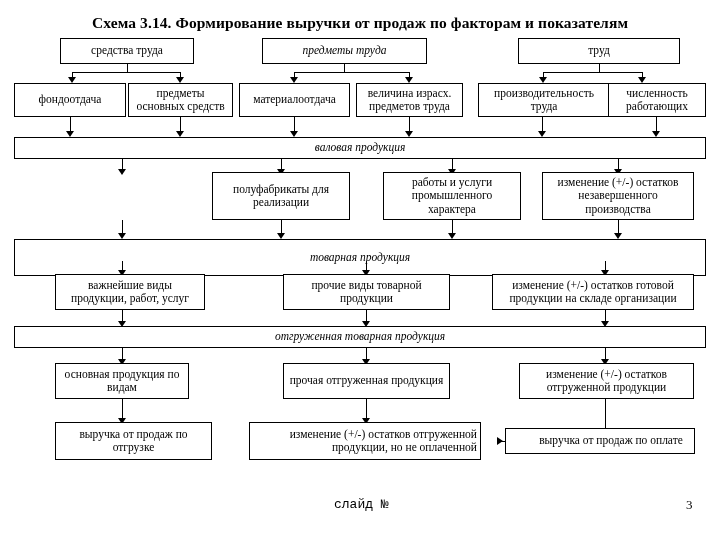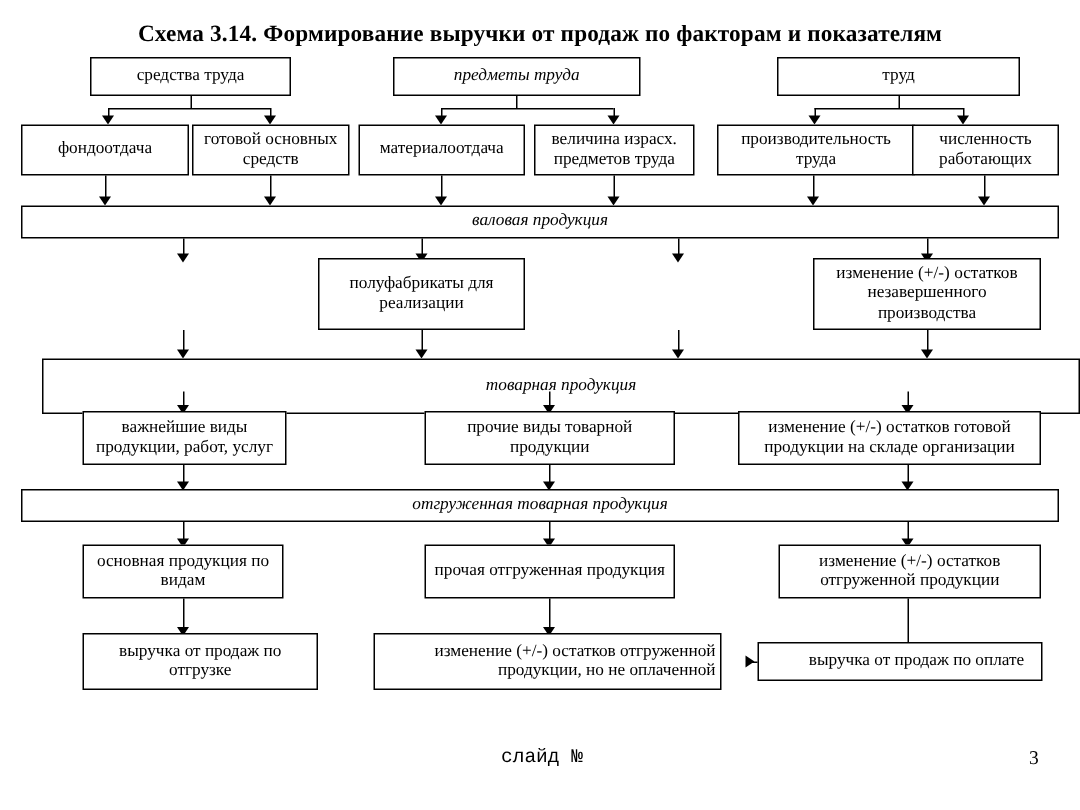--- a/index.html
+++ b/index.html
@@ -120,21 +120,21 @@
   <div class="conn hline" style="left:543px; top:72px; width:99px;"></div>
   <div class="conn vline" style="left:543px; top:72px; height:6px;"></div>
   <div class="arrow" style="left:539px; top:77px;"></div>
   <div class="conn vline" style="left:642px; top:72px; height:6px;"></div>
   <div class="arrow" style="left:638px; top:77px;"></div>
 
   <div class="box" style="left:14px; top:83px; width:112px; height:34px;">
     <span>фондоотдача</span>
   </div>
   <div class="box" style="left:128px; top:83px; width:105px; height:34px;">
-    <span>готовой основных средств</span>
+    <span>предметы основных средств</span>
   </div>
   <div class="box" style="left:239px; top:83px; width:111px; height:34px;">
     <span>материалоотдача</span>
   </div>
   <div class="box" style="left:356px; top:83px; width:107px; height:34px;">
     <span>величина израсх. предметов труда</span>
   </div>
   <div class="box" style="left:478px; top:83px; width:132px; height:34px;">
     <span>производительность труда</span>
   </div>
@@ -164,45 +164,48 @@
   <div class="conn vline" style="left:281px; top:159px; height:12px;"></div>
   <div class="arrow" style="left:277px; top:169px;"></div>
   <div class="conn vline" style="left:452px; top:159px; height:12px;"></div>
   <div class="arrow" style="left:448px; top:169px;"></div>
   <div class="conn vline" style="left:618px; top:159px; height:12px;"></div>
   <div class="arrow" style="left:614px; top:169px;"></div>
 
   <div class="box" style="left:212px; top:172px; width:138px; height:48px;">
     <span>полуфабрикаты для реализации</span>
   </div>
+  <div class="box" style="left:383px; top:172px; width:138px; height:48px;">
+    <span>работы и услуги промышленного характера</span>
+  </div>
   <div class="box" style="left:542px; top:172px; width:152px; height:48px;">
     <span>изменение (+/-) остатков незавершенного производства</span>
   </div>
 
   <div class="conn vline" style="left:122px; top:220px; height:14px;"></div>
   <div class="arrow" style="left:118px; top:233px;"></div>
   <div class="conn vline" style="left:281px; top:220px; height:14px;"></div>
   <div class="arrow" style="left:277px; top:233px;"></div>
   <div class="conn vline" style="left:452px; top:220px; height:14px;"></div>
   <div class="arrow" style="left:448px; top:233px;"></div>
   <div class="conn vline" style="left:618px; top:220px; height:14px;"></div>
   <div class="arrow" style="left:614px; top:233px;"></div>
 
-  <div class="box bandbox" style="left:28px; top:239px; width:692px; height:37px;">
+  <div class="box bandbox" style="left:14px; top:239px; width:692px; height:37px;">
     <span>товарная продукция</span>
   </div>
 
   <div class="conn vline" style="left:122px; top:261px; height:11px;"></div>
   <div class="arrow" style="left:118px; top:270px;"></div>
   <div class="conn vline" style="left:366px; top:261px; height:11px;"></div>
   <div class="arrow" style="left:362px; top:270px;"></div>
   <div class="conn vline" style="left:605px; top:261px; height:11px;"></div>
   <div class="arrow" style="left:601px; top:270px;"></div>
 
-  <div class="box" style="left:55px; top:274px; width:136px; height:36px;">
+  <div class="box" style="left:55px; top:274px; width:150px; height:36px;">
     <span>важнейшие виды продукции, работ, услуг</span>
   </div>
   <div class="box" style="left:283px; top:274px; width:167px; height:36px;">
     <span>прочие виды товарной продукции</span>
   </div>
   <div class="box" style="left:492px; top:274px; width:202px; height:36px;">
     <span>изменение (+/-) остатков готовой продукции на складе организации</span>
   </div>
 
   <div class="conn vline" style="left:122px; top:310px; height:12px;"></div>

